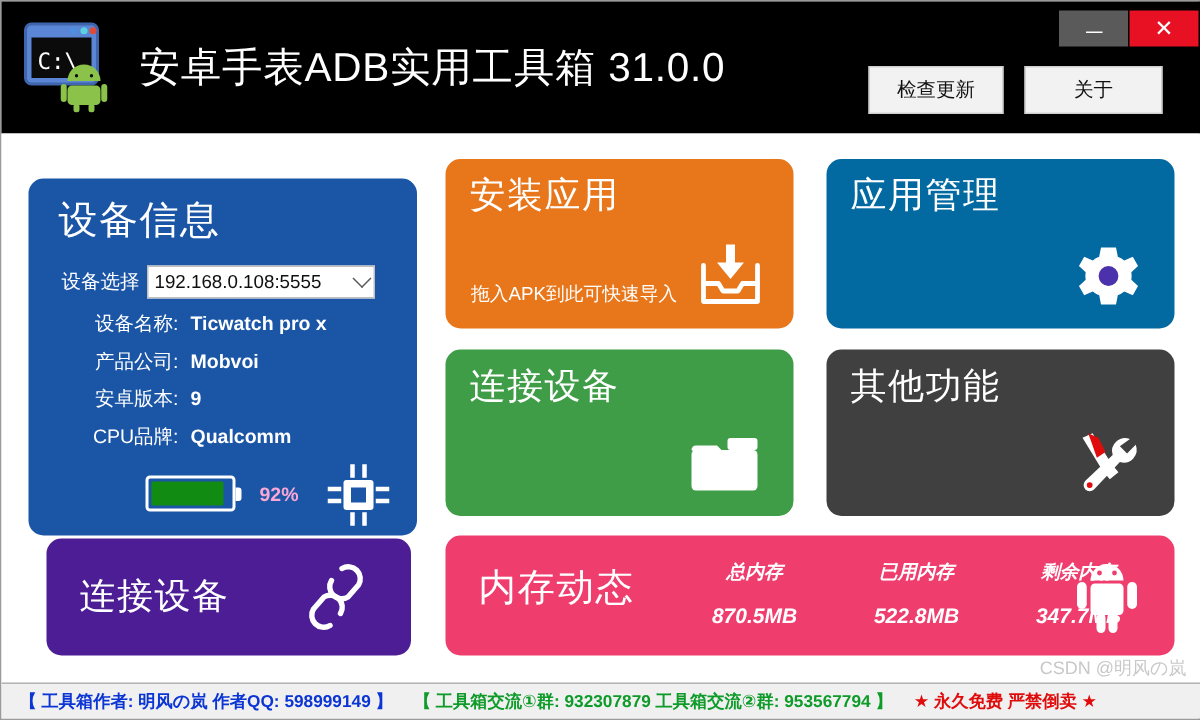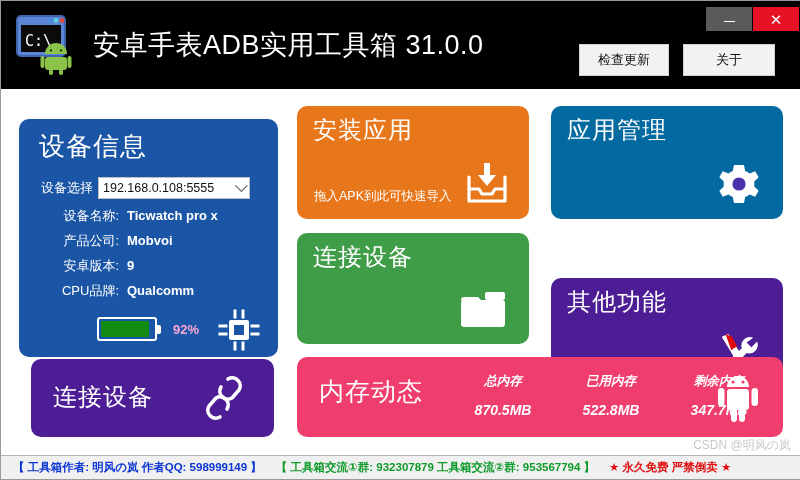--- a/index.html
+++ b/index.html
@@ -234,21 +234,21 @@
   .cpu-icon {
     position: absolute;
     left: 199px; top: 190px;
     width: 42px; height: 42px;
   }
 
   
   .tile-install  { left: 296px; top: 17px;  width: 232px; height: 113px; background: #e8761a; }
   .tile-appmgr   { left: 550px; top: 17px;  width: 232px; height: 113px; background: #0369a1; }
   .tile-files    { left: 296px; top: 144px; width: 232px; height: 111px; background: #3f9c47; }
-  .tile-other    { left: 550px; top: 144px; width: 232px; height: 111px; background: #4c1d95; margin-top: 45px; }
+  .tile-other    { left: 550px; top: 144px; width: 232px; height: 111px; background: #404040; }
   .tile-connect  { left: 30px;  top: 270px; width: 243px; height: 78px;  background: #4c1d95; }
   .tile-memory   { left: 296px; top: 268px; width: 486px; height: 80px;  background: #ef3d6e; }
 
   .tile-install .tile-title,
   .tile-appmgr .tile-title,
   .tile-files .tile-title,
   .tile-other .tile-title { left: 16px; top: 8px; }
 
   .tile-subtitle {
     position: absolute;

